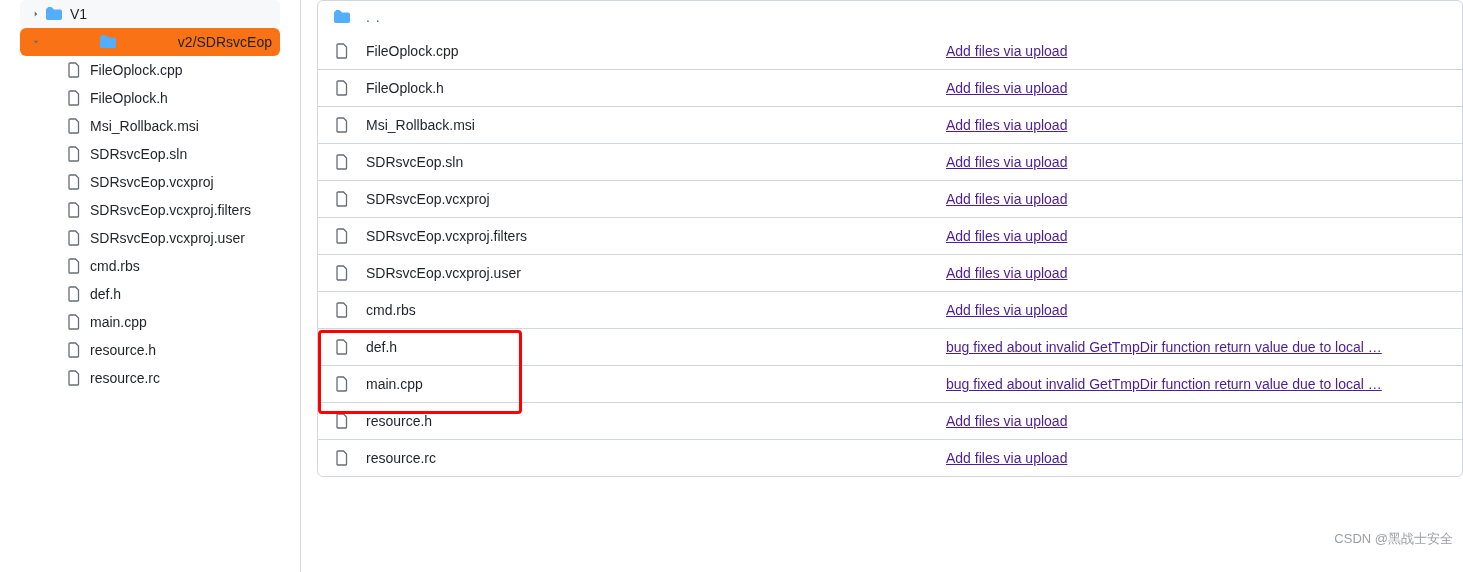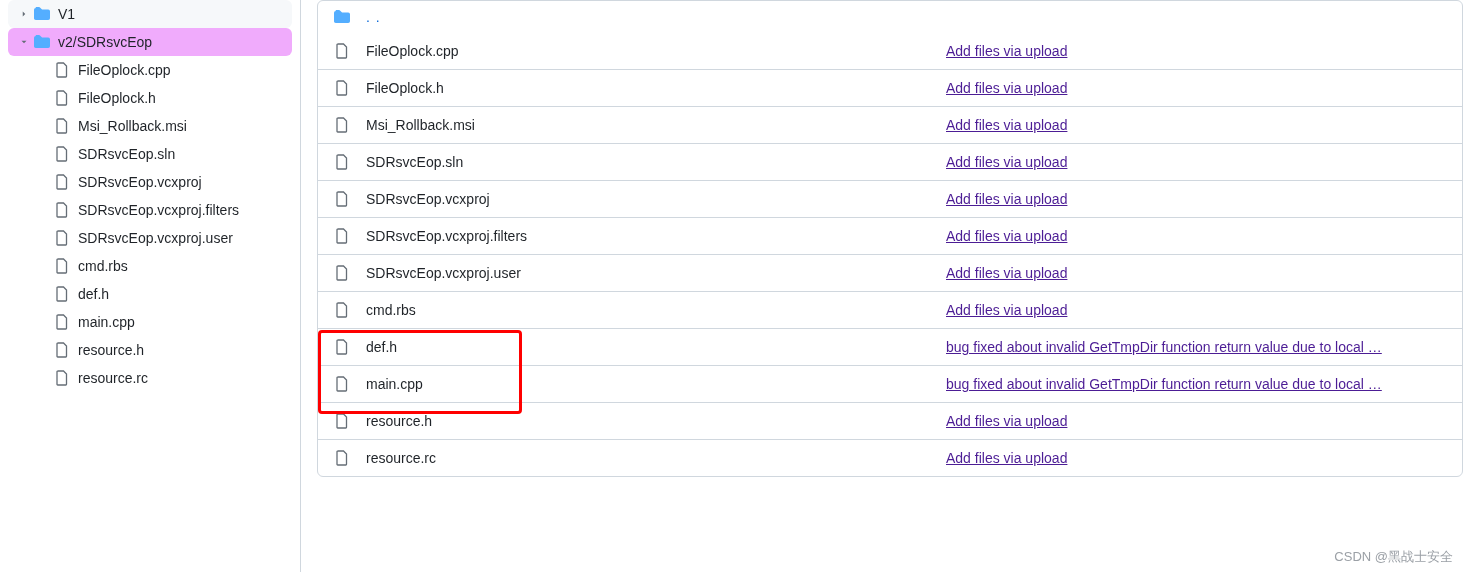--- a/index.html
+++ b/index.html
@@ -8,32 +8,32 @@
       font-size: 14px;
       color: #1f2328;
       background: #ffffff;
       display: flex;
       width: 1463px;
       height: 572px;
       overflow: hidden;
     }
     .sidebar {
       width: 300px;
-      padding: 0 8px;
+      padding: 0 20px;
       flex-shrink: 0;
     }
     .tree-item {
       display: flex;
       align-items: center;
       padding: 6px 8px;
       border-radius: 6px;
       cursor: pointer;
       color: #1f2328;
     }
-    .tree-item.selected { background: #f0abfc; }
+    .tree-item.selected { background: #f97316; justify-content: space-between; }
     .tree-chevron {
       width: 16px;
       display: inline-flex;
       align-items: center;
       justify-content: center;
       color: #656d76;
       font-size: 10px;
       margin-right: 2px;
     }
     .tree-folder-icon, .tree-file-icon {
@@ -96,21 +96,21 @@
     .parent-dots { color: #0969da; letter-spacing: 1px; }
     .highlight-box {
       position: absolute;
       border: 3px solid #ff0000;
       pointer-events: none;
       border-radius: 4px;
     }
     .file-list-wrap { position: relative; }
     .watermark {
       position: fixed;
-      bottom: 6px;
+      bottom: 24px;
       right: 10px;
       color: #9ba0a6;
       font-size: 13px;
       pointer-events: none;
     }
   </style>
 </head>
 <body>
 
 <div class="sidebar">

